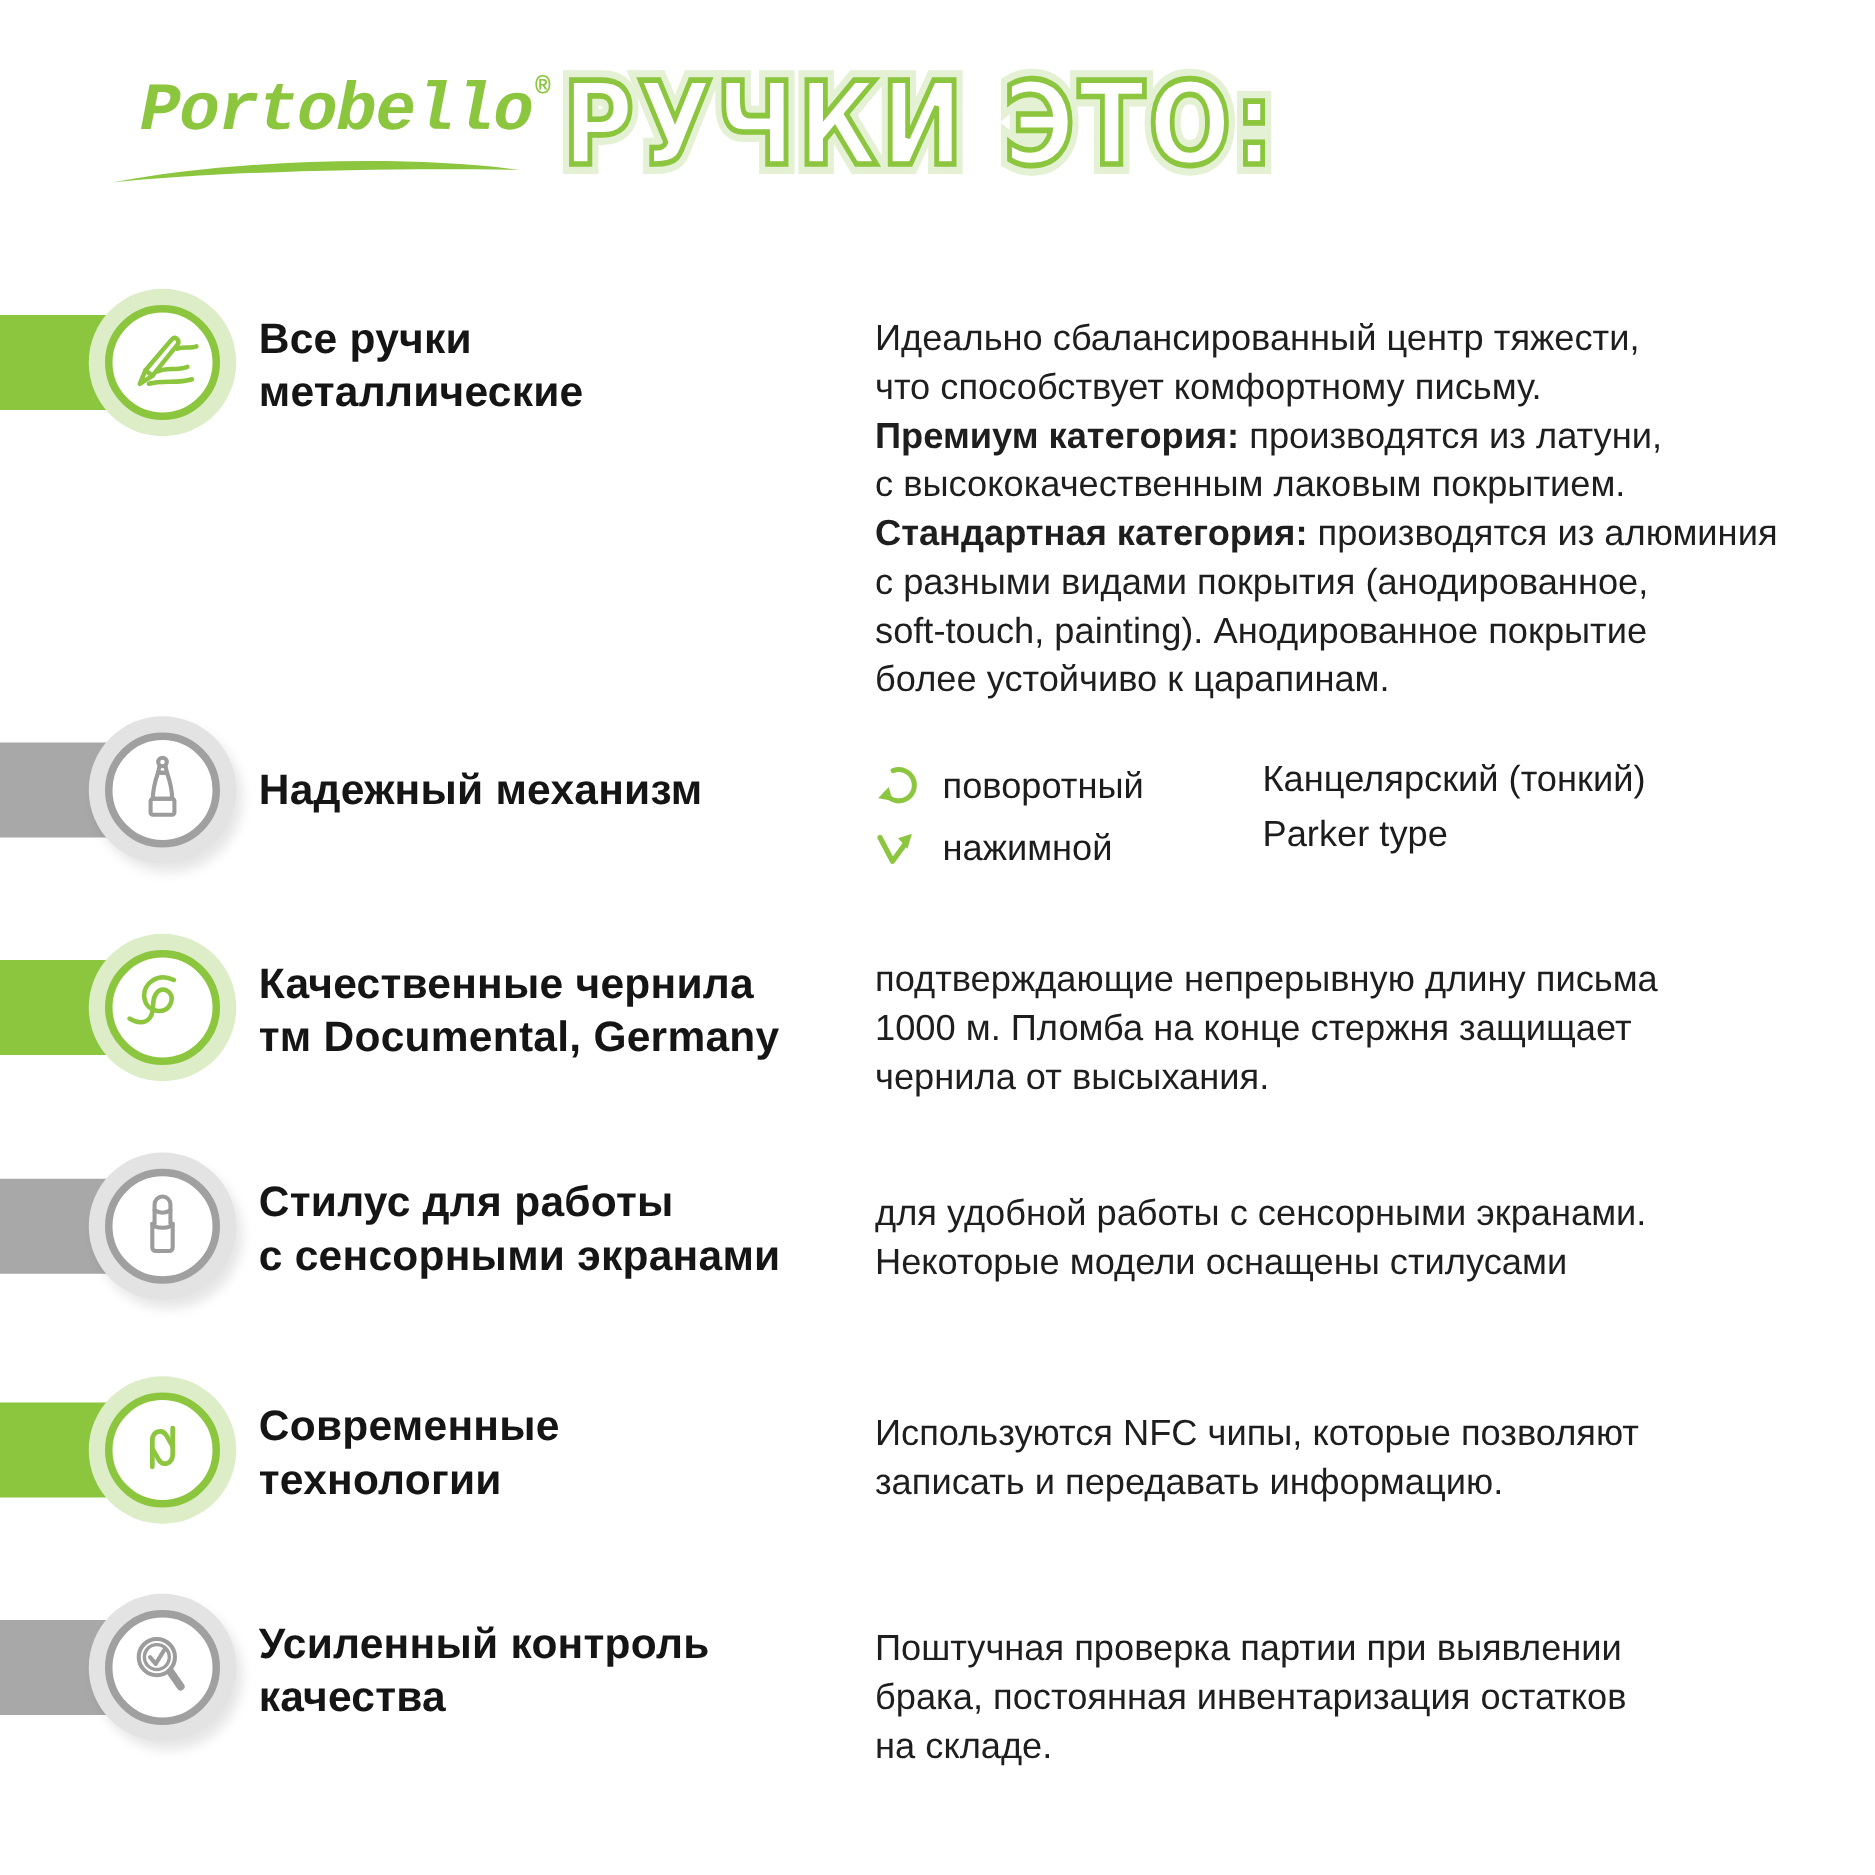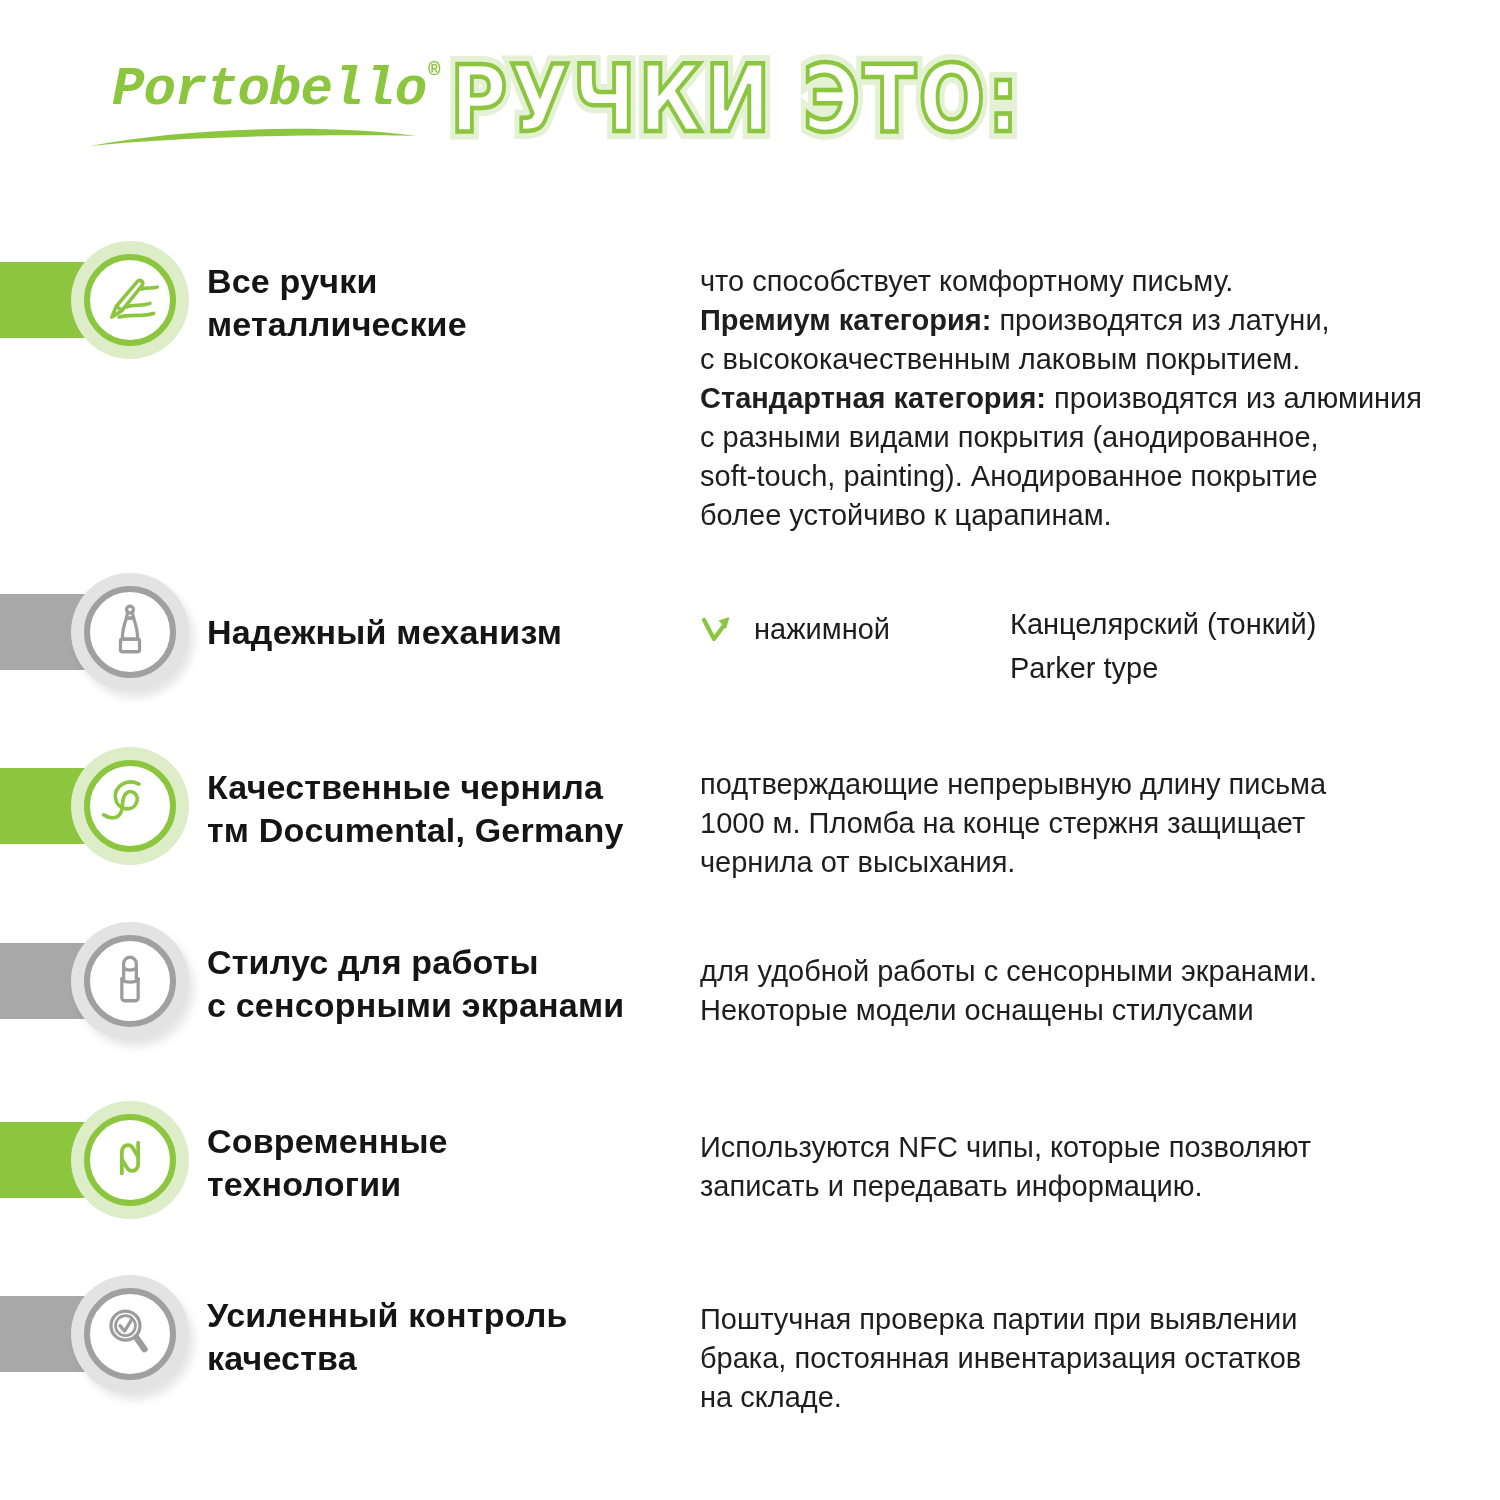--- a/index.html
+++ b/index.html
@@ -18,21 +18,21 @@
   .big-title{
     position:absolute;left:450px;top:50px;height:120px;white-space:nowrap;
     font-family:"DejaVu Sans",sans-serif;font-weight:700;font-size:92px;line-height:100px;
     letter-spacing:3px;transform:scaleX(.85);transform-origin:left top;
   }
   .bt-layer{position:absolute;left:0;top:0;}
   .bt-halo{color:#E4F1D4;-webkit-text-stroke:16px #E4F1D4;}
   .bt-main{color:#ffffff;-webkit-text-stroke:4.5px #8CC63F;}
   
   .feature{position:absolute;left:0;width:1500px;height:118px;}
-  .f1{top:241px}.f2{top:573px}.f3{top:747px}.f4{top:922px}.f5{top:1101px}.f6{top:1275px}
+  .f1{top:231px}.f2{top:573px}.f3{top:747px}.f4{top:922px}.f5{top:1101px}.f6{top:1275px}
   .bar{position:absolute;left:0;top:21px;width:133px;height:76px;}
   .feature.green .bar{background:#8CC63F;}
   .feature.gray  .bar{background:#A8A8A8;}
   .halo{position:absolute;left:71px;top:0;width:118px;height:118px;border-radius:50%;}
   .feature.green .halo{background:#DCEDC8;}
   .feature.gray  .halo{background:#E3E3E3;box-shadow:5px 7px 9px rgba(0,0,0,.10);}
   .disc{
     position:absolute;left:84px;top:13px;width:92px;height:92px;border-radius:50%;
     background:#ffffff;box-sizing:border-box;border:6px solid #8CC63F;
     display:flex;align-items:center;justify-content:center;
@@ -84,20 +84,21 @@
           <path d="M20,53 C32,49.5 46,53 58,49"></path>
           <path d="M45,22 C51,20 57,22 62,20"></path>
         </svg>
       </span>
     </div>
     <div class="ftitle">
       <div>Все ручки</div>
       <div>металлические</div>
     </div>
     <div class="fdesc" style="top:21px">
+        <div class="dline">Идеально сбалансированный центр тяжести,</div>
         <div class="dline">что способствует комфортному письму.</div>
         <div class="dline"><span class="db">Премиум категория:</span> производятся из латуни,</div>
         <div class="dline">с высококачественным лаковым покрытием.</div>
         <div class="dline"><span class="db">Стандартная категория:</span> производятся из алюминия</div>
         <div class="dline">с разными видами покрытия (анодированное,</div>
         <div class="dline">soft-touch, painting). Анодированное покрытие</div>
         <div class="dline">более устойчиво к царапинам.</div>
       </div>
   </section>
 
@@ -111,20 +112,29 @@
           <path d="M29.5,12.5 L28,19 L36,19 L34.5,12.5"></path>
           <path d="M28,19 C24.5,29 23.5,35 23.5,42 L40.5,42 C40.5,35 39.5,29 36,19 Z"></path>
           <rect x="21.5" y="42" width="21" height="14" rx="2"></rect>
         </svg>
       </span>
     </div>
     <div class="ftitle">
       <div>Надежный механизм</div>
     </div>
     <div class="mech-options">
+      <div class="mech-opt">
+        <span class="oicon">
+          <svg width="40" height="40" viewBox="0 0 40 40">
+            <path d="M16.5,7.5 A12.5,12.5 0 1 1 10.5,26" fill="none" stroke="#8CC63F" stroke-width="4" stroke-linecap="round"></path>
+            <path d="M13,20.5 L4.5,29.5 L16,31.5 Z" fill="#8CC63F"></path>
+          </svg>
+        </span>
+        <span>поворотный</span>
+      </div>
       <div class="mech-opt">
         <span class="oicon">
           <svg width="40" height="40" viewBox="0 0 40 40">
             <path d="M6,11 L16,30 L27,15" fill="none" stroke="#8CC63F" stroke-width="4.2" stroke-linecap="round" stroke-linejoin="round"></path>
             <path d="M31.5,8 L20.5,11.5 L28,20 Z" fill="#8CC63F"></path>
           </svg>
         </span>
         <span>нажимной</span>
       </div>
     </div>

